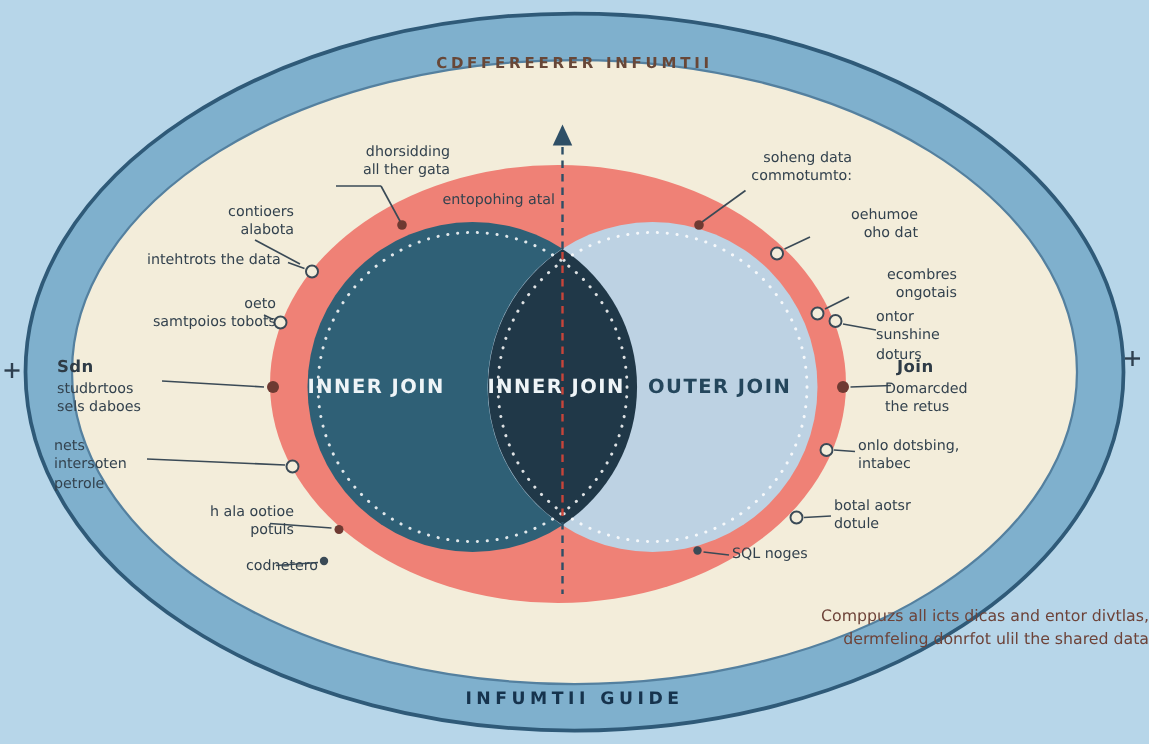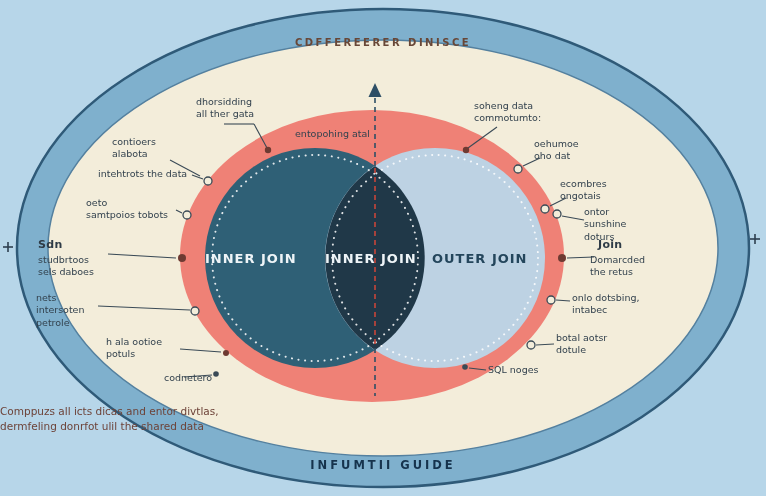--- a/index.html
+++ b/index.html
@@ -12,21 +12,21 @@
   .stage { position: relative; width: 766px; height: 496px; background: #b7d6e9; }
   .stage > svg { position: absolute; left: 0; top: 0; }
 
   .callout {
     position: absolute;
     font-size: 9.5px;
     line-height: 1.3;
     color: #33424e;
     white-space: pre-line;
   }
-  .callout.center { text-align: left; }
+  .callout.center { text-align: right; }
   .callout.rightal { text-align: right; }
 
   .heading {
     position: absolute;
     font-size: 11px;
     font-weight: bold;
     color: #2e3b46;
     letter-spacing: 0.3px;
   }
 
@@ -44,21 +44,21 @@
     left: 0; top: 37px; width: 100%;
     text-align: center;
     font-size: 10px;
     font-weight: bold;
     letter-spacing: 2.5px;
     color: #684737;
   }
   .caption {
     position: absolute;
     left: 0; top: 404px; width: 100%;
-    text-align: left;
+    text-align: right;
     font-size: 10.5px;
     line-height: 1.45;
     color: #6d4339;
     white-space: pre-line;
   }
   .footer-ring {
     position: absolute;
     left: 0; top: 458px; width: 100%;
     text-align: center;
     font-size: 11.5px;
@@ -133,21 +133,21 @@
     <g stroke="#2e3f4f" stroke-width="1.6">
       <line x1="3" y1="247" x2="13" y2="247"></line>
         <line x1="8" y1="242" x2="8" y2="252"></line>
     </g>
     <g stroke="#2e3f4f" stroke-width="1.6">
       <line x1="750" y1="239" x2="760" y2="239"></line>
         <line x1="755" y1="234" x2="755" y2="244"></line>
     </g>
   </svg>
 
-  <div class="title-top">CDFFEREERER DINISCE</div>
+  <div class="title-top">CDFFEREERER INFUMTII</div>
   <div class="caption">Comppuzs all icts dicas and entor divtlas,
 dermfeling donrfot ulil the shared data</div>
   <div class="footer-ring">INFUMTII GUIDE</div>
 
   <div class="venn-label light" style="left:205px; top:251px; width:112px;">INNER JOIN</div>
   <div class="venn-label light" style="left:325px; top:251px; width:100px;">INNER JOIN</div>
   <div class="venn-label dark" style="left:432px; top:251px; width:116px;">OUTER JOIN</div>
 
   <div class="callout rightal" style="left:292px; top:92px; width:78px;margin-top:36px;">entopohing atal</div>
 

